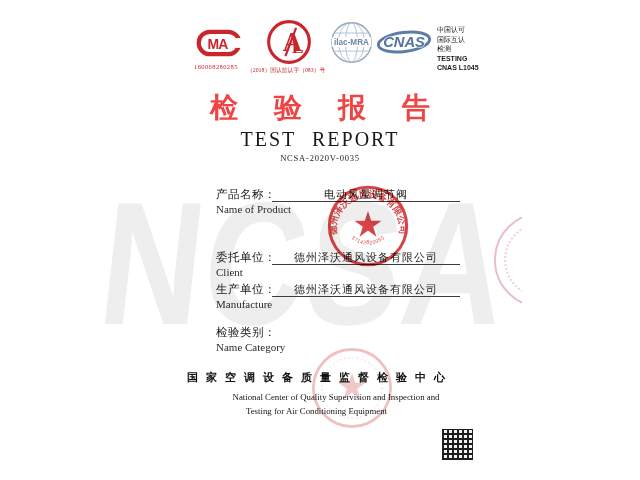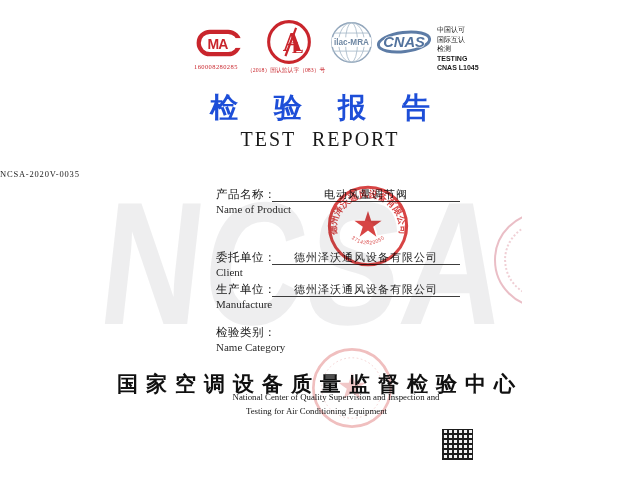--- a/index.html
+++ b/index.html
@@ -15,25 +15,25 @@
   
   .cma-num{left:194px;top:63px;font-size:6.5px;color:#c9252c;letter-spacing:.4px;z-index:3;}
   .al-caption{left:247px;top:66px;font-size:5.8px;color:#c9252c;z-index:3;white-space:nowrap;}
   .accred{left:437px;top:25px;font-family:"Liberation Sans",sans-serif;font-size:7px;
     line-height:9.6px;color:#1a1a1a;z-index:3;}
   .accred .b{font-weight:bold;}
 
   
   .title-zh{left:0;top:89px;width:640px;text-align:center;font-family:"Liberation Sans",sans-serif;
     font-weight:bold;font-size:28px;letter-spacing:36px;padding-left:36px;box-sizing:border-box;
-    color:#1d4ed8;z-index:3;}
+    color:#ef4444;z-index:3;}
   .title-en{left:0;top:128px;width:640px;text-align:center;font-size:20px;letter-spacing:2px;
     word-spacing:9px;color:#191919;z-index:3;}
-  .report-no{left:0;top:153px;width:640px;font-size:8.5px;letter-spacing:.8px;
-    color:#222;z-index:3;margin-top:16px;}
+  .report-no{left:0;top:153px;width:640px;text-align:center;font-size:8.5px;letter-spacing:.8px;
+    color:#222;z-index:3;}
 
   
   .field{left:0;width:504px;height:34px;z-index:3;}
   .field .zh{position:absolute;left:216px;top:0;font-size:11.5px;color:#171717;letter-spacing:.5px;}
   .field .en{position:absolute;left:216px;top:16px;font-size:11px;color:#2a2a2a;}
   .field .val{position:absolute;left:272px;top:0;width:188px;height:14px;text-align:center;
     font-size:11px;color:#1c1c1c;border-bottom:1.2px solid #3c3c3c;letter-spacing:1px;}
 
   
   .stamp-main{left:326px;top:184px;width:84px;height:84px;z-index:5;opacity:.92;
@@ -41,21 +41,21 @@
   .stamp-footer{left:310px;top:346px;width:84px;height:84px;z-index:4;opacity:.45;
     mix-blend-mode:multiply;}
   .stamp-edge{left:488px;top:212px;width:34px;height:98px;overflow:hidden;z-index:2;}
   .stamp-edge .ring{position:absolute;left:6px;top:0;width:96px;height:96px;border-radius:50%;
     border:2.5px solid rgba(200,85,105,.38);box-sizing:border-box;}
   .stamp-edge .ring2{position:absolute;left:16px;top:10px;width:76px;height:76px;border-radius:50%;
     border:2px dotted rgba(200,85,105,.28);box-sizing:border-box;}
 
   
   .footer-zh{left:0;top:370px;width:632px;text-align:center;font-family:"Liberation Sans",sans-serif;
-    font-weight:bold;font-size:21px;letter-spacing:8px;padding-left:8px;box-sizing:border-box;
+    font-weight:bold;font-size:11px;letter-spacing:8px;padding-left:8px;box-sizing:border-box;
     color:#101010;z-index:6;}
   .footer-en1{left:16px;top:392px;width:640px;text-align:center;font-size:8.8px;color:#161616;z-index:6;}
   .footer-en2{left:0;top:406px;width:633px;text-align:center;font-size:8.8px;color:#161616;z-index:6;}
 
   
   .qr{left:440px;top:427px;width:31px;height:31px;z-index:6;border:2px solid #fff;
     background-color:#cfcfcf;
     background-image:
       repeating-linear-gradient(0deg,#1b1b1b 0 2px,transparent 2px 5px),
       repeating-linear-gradient(90deg,#222 0 2px,#f2f2f2 2px 5px),

